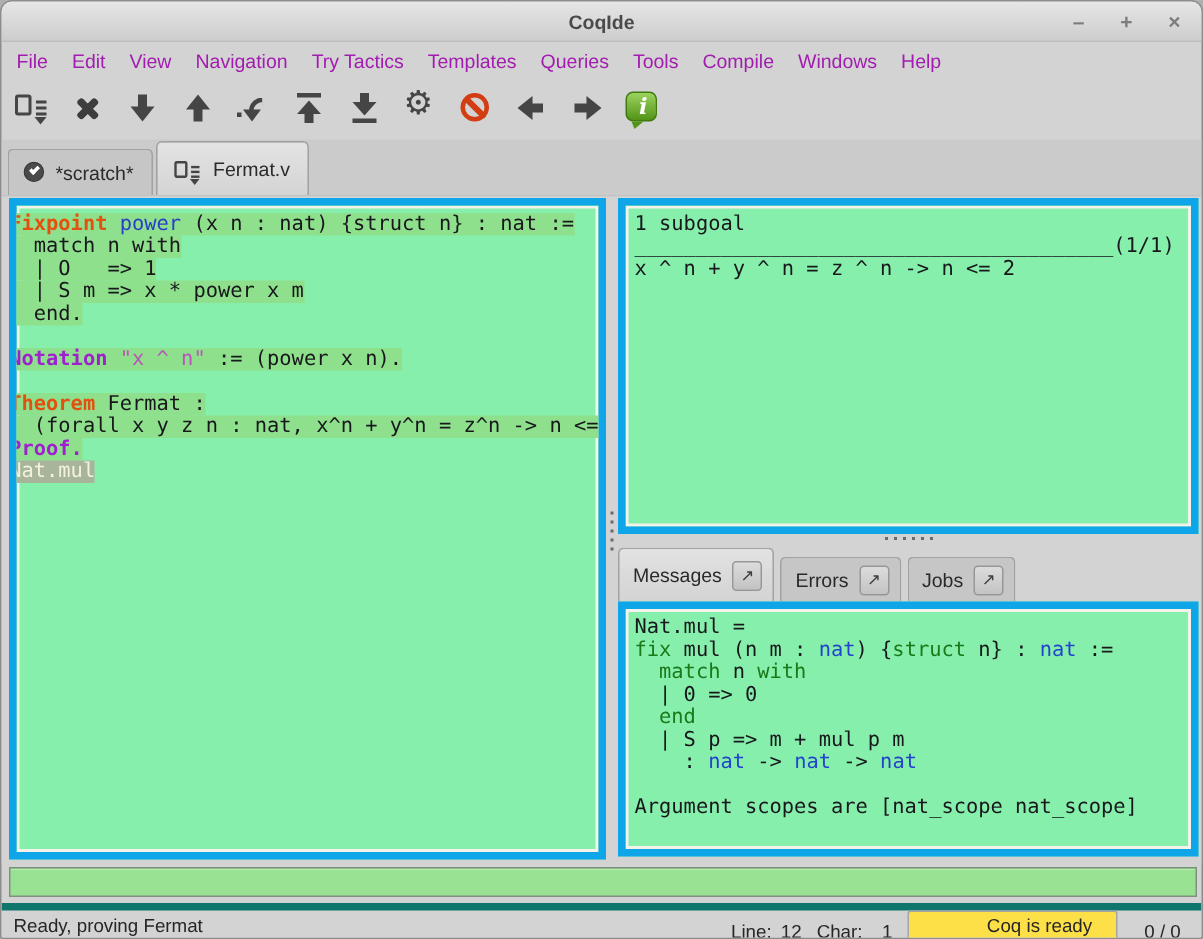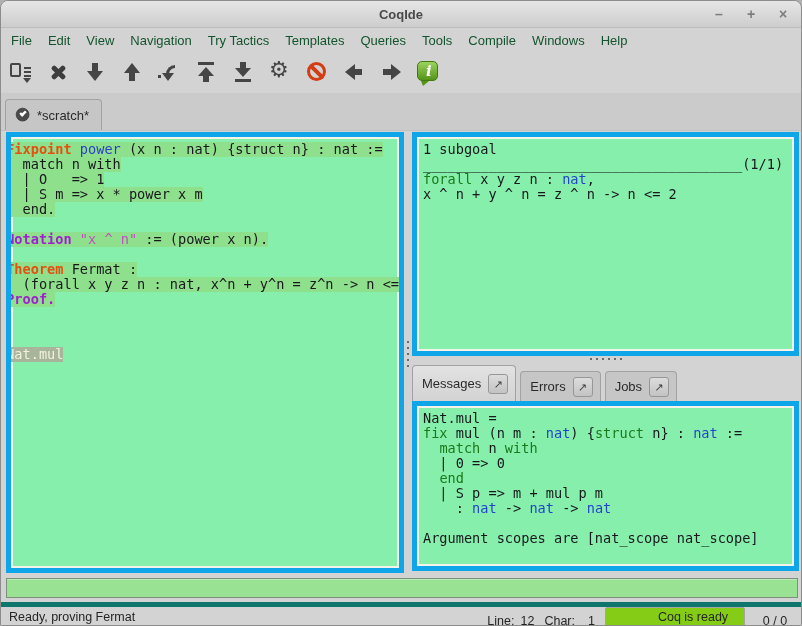--- a/index.html
+++ b/index.html
@@ -12,21 +12,21 @@
   .titlebar{
     position:absolute; left:0; top:0; width:100%; height:27px;
     background:linear-gradient(#e6e6e6,#cdcdcd); border-bottom:1px solid #bdbdbd;
     display:flex; align-items:center; justify-content:center;
   }
   .titlebar .title{ font-size:13px; font-weight:bold; color:#4a4a4a; }
   .win-controls{ position:absolute; right:10px; top:0; height:27px; display:flex; align-items:center; gap:16px; }
   .win-btn{ color:#7d7d7d; font-size:14px; font-weight:bold; width:16px; text-align:center; cursor:default; line-height:27px;}
   
   .menubar{ position:absolute; left:0; top:28px; width:100%; height:22px; display:flex; align-items:center; padding-left:2px; }
-  .menu-item{ font-size:13px; color:#14532d; padding:2px 8px; }
+  .menu-item{ font-size:13px; color:#a21caf; padding:2px 8px; }
   
   .toolbar{ position:absolute; left:0; top:50px; width:100%; height:42px; display:flex; align-items:center; gap:13px; padding-left:8px; }
   .tool-btn{ width:24px; height:24px; background:none; border:none; position:relative; }
   .g{ position:relative; display:block; width:24px; height:24px; }
   .g .p1,.g .p2,.g .p3{ position:absolute; }
   
   .g-document-arrow .p1{ left:1px; top:3px; width:11px; height:14px; border:2px solid #454545; border-radius:2px; }
   .g-document-arrow .p2{ left:15px; top:7px; width:7px; height:2px; background:#454545; box-shadow:0 4px 0 #454545,0 8px 0 #454545; }
   .g-document-arrow .p3{ left:14px; top:18px; border-left:4px solid transparent; border-right:4px solid transparent; border-top:5px solid #454545; }
   
@@ -79,21 +79,21 @@
   .script-code{ flex:1; overflow:hidden; padding:5px 0 0 6px; }
   .hscroll{ height:16px; background:#d8d8d8; border-top:1px solid #b5b5b5; position:relative; margin:2px; }
   .hscroll .thumb{ position:absolute; left:3px; top:1px; width:362px; height:12px; border:1px solid #969696; border-radius:7px; background:linear-gradient(#ececec,#cfcfcf); }
   .goal-pane{ left:411px; top:131px; width:387px; height:224px; padding:5px 0 12px 6px; }
   .msg-pane{ left:411px; top:400px; width:387px; height:170px; padding:5px 0 0 6px; }
   
   .cl{ white-space:pre; height:15px; font-family:"DejaVu Sans Mono",monospace; font-size:13.6px; line-height:15px; color:#17171c; }
   .cl .ct{ display:inline-block; height:15px; }
   .cl.full .ct{ display:block; }
   .bg-green{ background:#8EE08C; }
-  .bg-sage{ background:#A9B59B;margin-top:40px; }
+  .bg-sage{ background:#A9B59B; }
   .tk-o{ color:#E4500F; font-weight:bold; }
   .tk-b{ color:#2B3EC8; }
   .tk-p{ color:#A020D0; font-weight:bold; }
   .tk-s{ color:#C050C0; }
   .tk-g{ color:#1A7A1A; }
   .tk-t{ color:#2244CC; }
   .tk-w{ color:#F2F2DF; }
   .tk-x{ color:#17171c; }
   
   .vdots{ position:absolute; left:404px; top:340px; width:5px; display:flex; flex-direction:column; gap:4px; align-items:center; }
@@ -106,21 +106,21 @@
     background:#c6c6c6; border:1px solid #a2a2a2; border-bottom:none; border-radius:4px 4px 0 0; font-size:13px; color:#2a2a2a; }
   .msg-tab.active{ height:36px; background:linear-gradient(#e2e2e2,#d3d3d3); }
   .detach-btn{ width:20px; height:20px; border:1px solid #979797; border-radius:3px; background:linear-gradient(#dcdcdc,#c3c3c3); font-size:11px; color:#3c3c3c; line-height:18px; text-align:center; padding:0; }
   
   .progress{ position:absolute; left:5px; top:577px; width:792px; height:20px; border:1px solid #7e917e; background:#99E293; box-shadow:inset 0 1px 0 #b8ecb2; }
   .statusbar{ position:absolute; left:0; top:601px; width:100%; height:25px; background:#d3d3d3; border-top:5px solid #0f766e; display:flex; align-items:center; font-size:12.5px; color:#262626; }
   .status-msg{ margin-left:8px; }
   .status-right{ margin-left:auto; display:flex; align-items:flex-end; margin-right:6px; }
   .status-right .lbl{ margin-right:6px; }
   .status-right .num{ margin-right:10px; min-width:14px; text-align:right; }
-  .coq-state{ width:140px; height:21px; background:#84cc16; border:1px solid #a5a5a5; border-radius:2px; text-align:center; line-height:19px; margin-right:10px;padding-left:36px; }
+  .coq-state{ width:140px; height:21px; background:#fde047; border:1px solid #a5a5a5; border-radius:2px; text-align:center; line-height:19px; margin-right:10px;padding-left:36px; }
   .counter{ width:40px; text-align:center; }
 </style>
 </head>
 <body>
 
 <div class="window">
 
   <div class="titlebar">
     <span class="title">CoqIde</span>
     <span class="win-controls">
@@ -232,20 +232,28 @@
     </div>
 
   <div class="tabbar">
       <div class="ed-tab">
         <span class="g g-check-circle">
           <span class="p1"></span>
           <span class="p2"></span>
           <span class="p3"></span>
         </span>
         <span>*scratch*</span>
+      </div>
+      <div class="ed-tab active">
+        <span class="g g-document-arrow">
+          <span class="p1"></span>
+          <span class="p2"></span>
+          <span class="p3"></span>
+        </span>
+        <span>Fermat.v</span>
       </div>
     </div>
 
   <div class="main-bg"></div>
 
   <div class="pane script-pane">
     <div class="script-code">
         <div class="cl"><span class="ct bg-green"><span class="tk-o">Fixpoint</span><span class="tk-x"> </span><span class="tk-b">power</span><span class="tk-x"> (x n : nat) {struct n} : nat :=</span></span></div>
         <div class="cl"><span class="ct bg-green"><span class="tk-x">  match n with</span></span></div>
         <div class="cl"><span class="ct bg-green"><span class="tk-x">  | O   =&gt; 1</span></span></div>
@@ -260,21 +268,20 @@
         <div class="cl"><span class="ct bg-sage"><span class="tk-w">Nat.mul</span></span></div>
       </div>
     <div class="hscroll">
       <div class="thumb"></div>
     </div>
   </div>
 
   <div class="pane goal-pane">
       <div class="cl"><span class="ct"><span class="tk-x">1 subgoal</span></span></div>
       <div class="cl"><span class="ct"><span class="tk-x">_______________________________________(1/1)</span></span></div>
-      <div class="cl"><span class="ct"><span class="tk-g">forall</span><span class="tk-x"> x y z n : </span><span class="tk-t">nat</span><span class="tk-x">,</span></span></div>
       <div class="cl"><span class="ct"><span class="tk-x">x ^ n + y ^ n = z ^ n -&gt; n &lt;= 2</span></span></div>
     </div>
 
   <div class="vdots">
       <i></i>
       <i></i>
       <i></i>
       <i></i>
       <i></i>
     </div>

